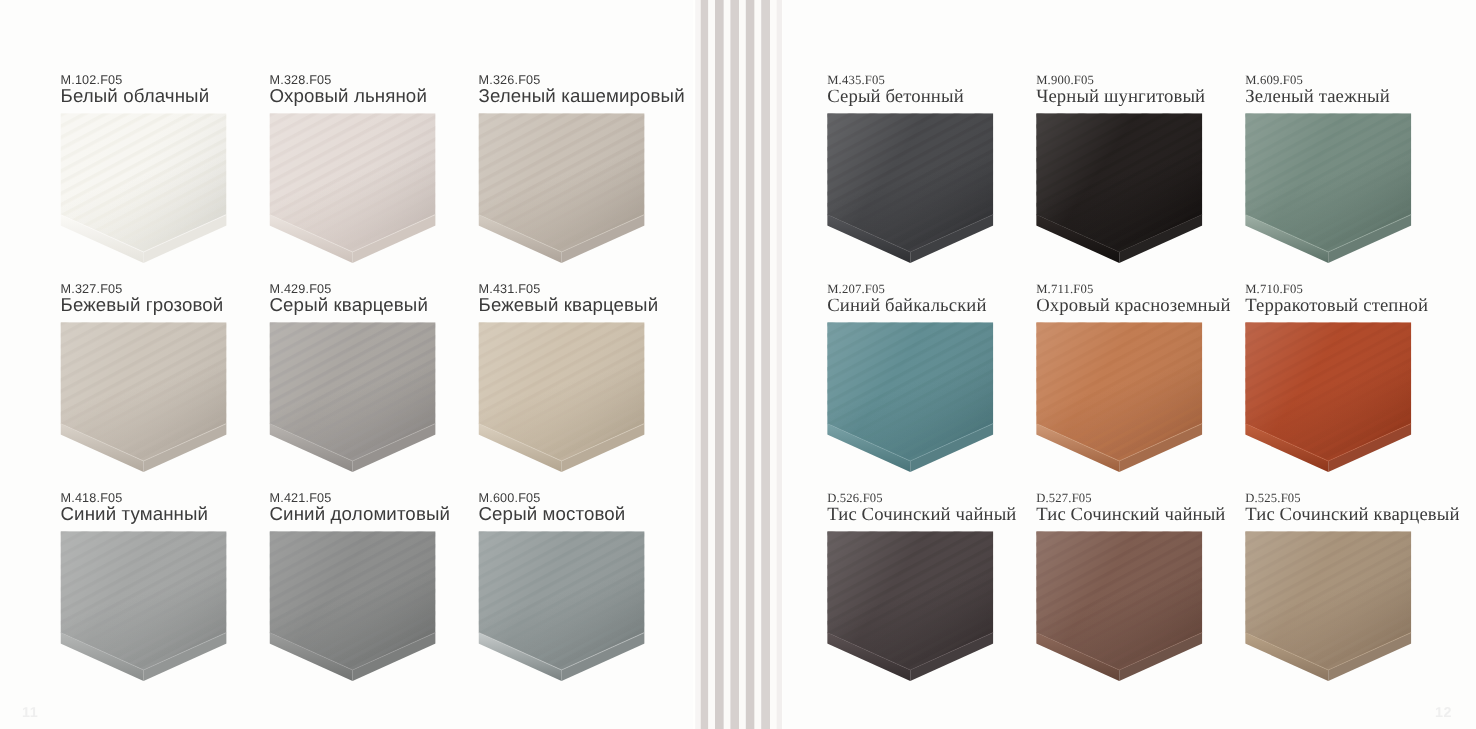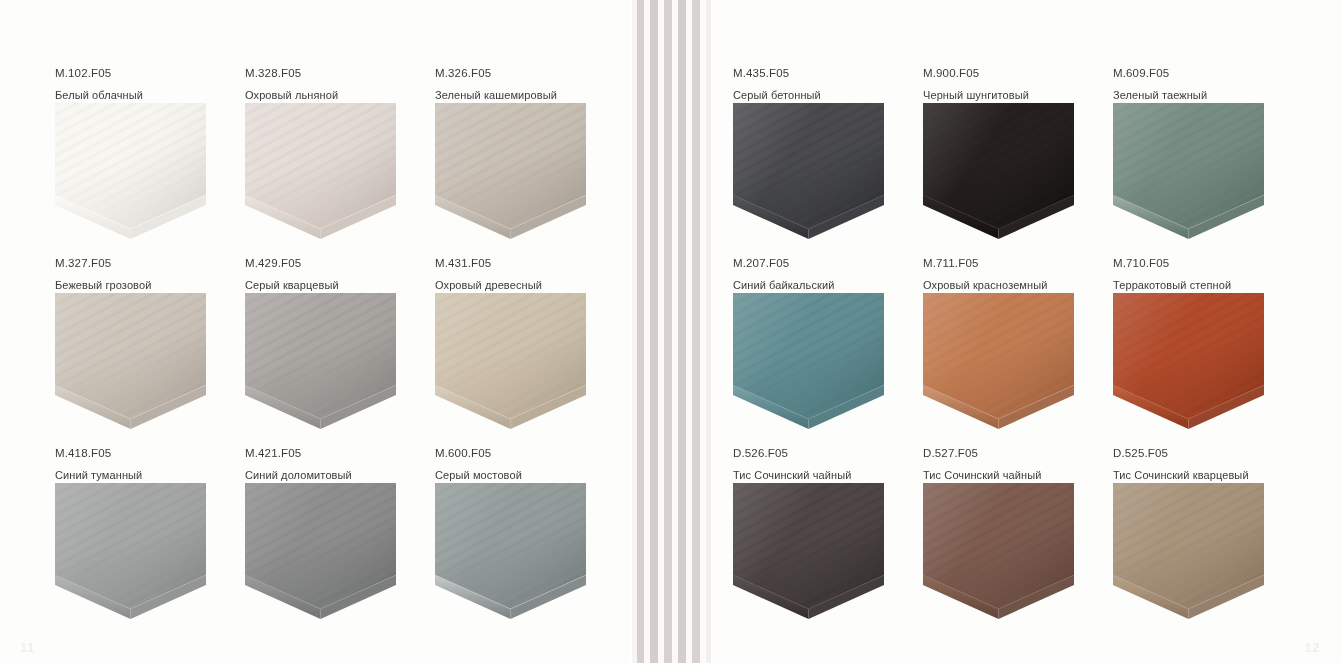--- a/index.html
+++ b/index.html
@@ -48,38 +48,38 @@
   .grid {
     position: absolute;
     top: 66px;
     display: grid;
     grid-template-columns: repeat(3, 190px);
     grid-template-rows: repeat(3, 190px);
     column-gap: 0px;
     row-gap: 0px;
   }
   .grid.left  { left: 55px; }
-  .grid.right { left: 733px; }
+  .grid.right { left: 752px; font-family: Liberation Serif, serif; }
 
   .cell { position: relative; width: 190px; height: 190px; }
 
   .code {
     font-size: 11.5px;
     line-height: 14px;
     color: #3b3b3b;
     letter-spacing: .15px;
     white-space: nowrap;
   }
   .name {
-    font-size: 11px;
+    font-size: 17px;
     line-height: 14px;
     color: #3b3b3b;
     letter-spacing: .1px;
     white-space: nowrap;
-    margin-top: 8px;
+    margin-top: 1px;
   }
 
   
   .board {
     position: absolute;
     top: 37px;
     left: 0;
     width: 151px;
     height: 136px;
   }
@@ -317,21 +317,21 @@
       <rect x="0" y="0" width="151" height="136" fill="url(#shb4)"></rect>
     </g>
     <path d="M0,92 L75.5,126 L75.5,136 L0,102 Z" fill="url(#eb4)"></path>
     <path d="M151,92 L151,102 L75.5,136 L75.5,126 Z" fill="#8d8986" opacity="0.92"></path>
     <path d="M0,92 L75.5,126 L151,92" fill="none" stroke="#b8b4b0" stroke-opacity="0.55" stroke-width="1"></path>
   </svg>
         </div>
       </div>
       <div class="cell">
         <div class="code">M.431.F05</div>
-        <div class="name">Охровый древесный</div>
+        <div class="name">Бежевый кварцевый</div>
         <div class="board">
   <svg viewBox="0 0 151 136" xmlns="http://www.w3.org/2000/svg">
     <defs>
       <linearGradient id="gb5" x1="0" y1="0" x2="0.35" y2="1">
         <stop offset="0" stop-color="#cfc2ae"></stop>
         <stop offset="0.55" stop-color="#cfc2ae"></stop>
         <stop offset="1" stop-color="#c0b29c"></stop>
       </linearGradient>
       <linearGradient id="eb5" x1="0" y1="0" x2="0" y2="1">
         <stop offset="0" stop-color="#dbd0bf"></stop>

